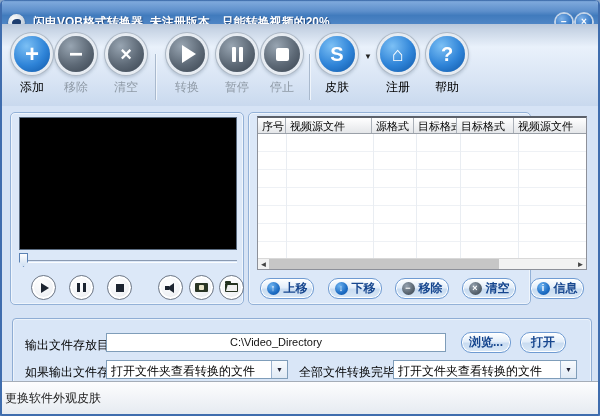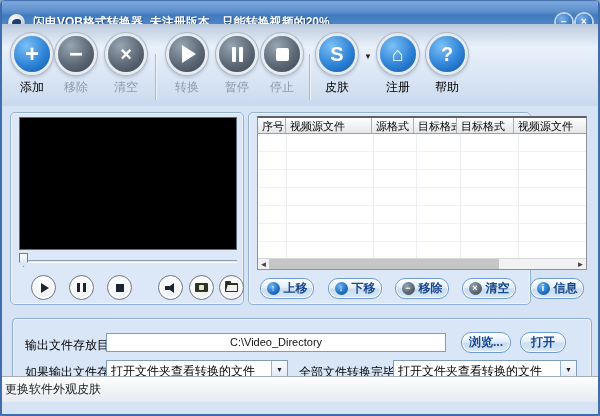--- a/index.html
+++ b/index.html
@@ -118,21 +118,21 @@
   .olabel{ position:absolute; font-size:12px; color:#000; white-space:nowrap; }
   .tfield{ position:absolute; background:#fff; border:1px solid #7f9db9; font-size:11px;
     color:#111; padding:2px 3px 0 3px; white-space:nowrap; overflow:hidden;text-align:center; }
   .combo{ position:absolute; background:#fff; border:1px solid #7f9db9; font-size:12px; color:#000; cursor:pointer; }
   .combo .val{ position:absolute; left:4px; top:2px; white-space:nowrap; }
   .combo .drop{ position:absolute; right:0; top:0; bottom:0; width:16px;
     background:linear-gradient(#f8fbfe,#dfe9f4); border-left:1px solid #9cb3cf;
     display:flex; align-items:center; justify-content:center; font-size:7px; color:#223; }
 
   
-  .statusbar{ position:absolute; left:0; bottom:12px; width:100%; height:26px;
+  .statusbar{ position:absolute; left:0; bottom:0; width:100%; height:33px;
     background:linear-gradient(#fdfdfe,#e6ebf1); border-top:1px solid #a5adb8;
     display:flex; align-items:center; padding-left:3px; font-size:12px; color:#222; }
 </style>
 </head>
 <body>
 
 <div class="window">
 
   <div class="titlebar">
     <span class="app-icon">

